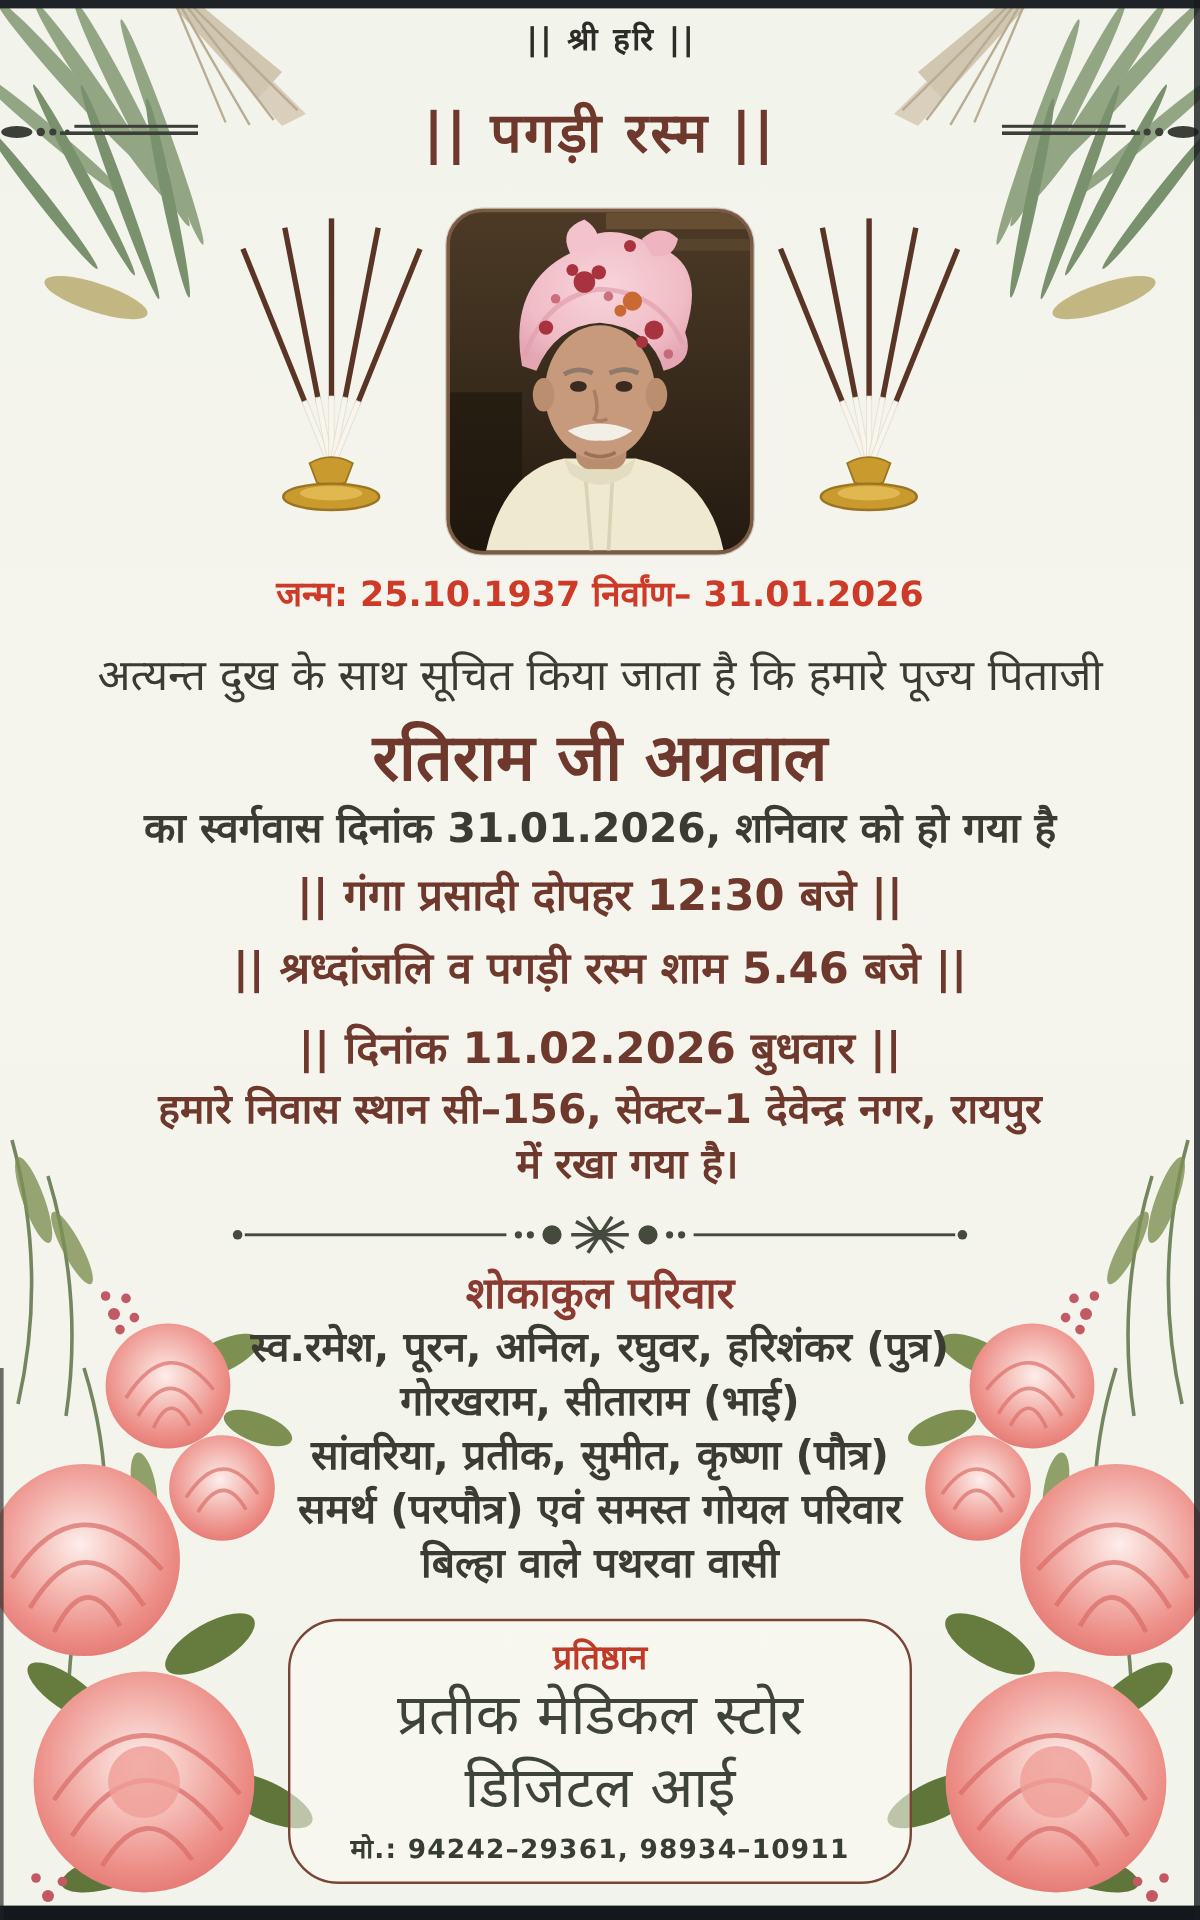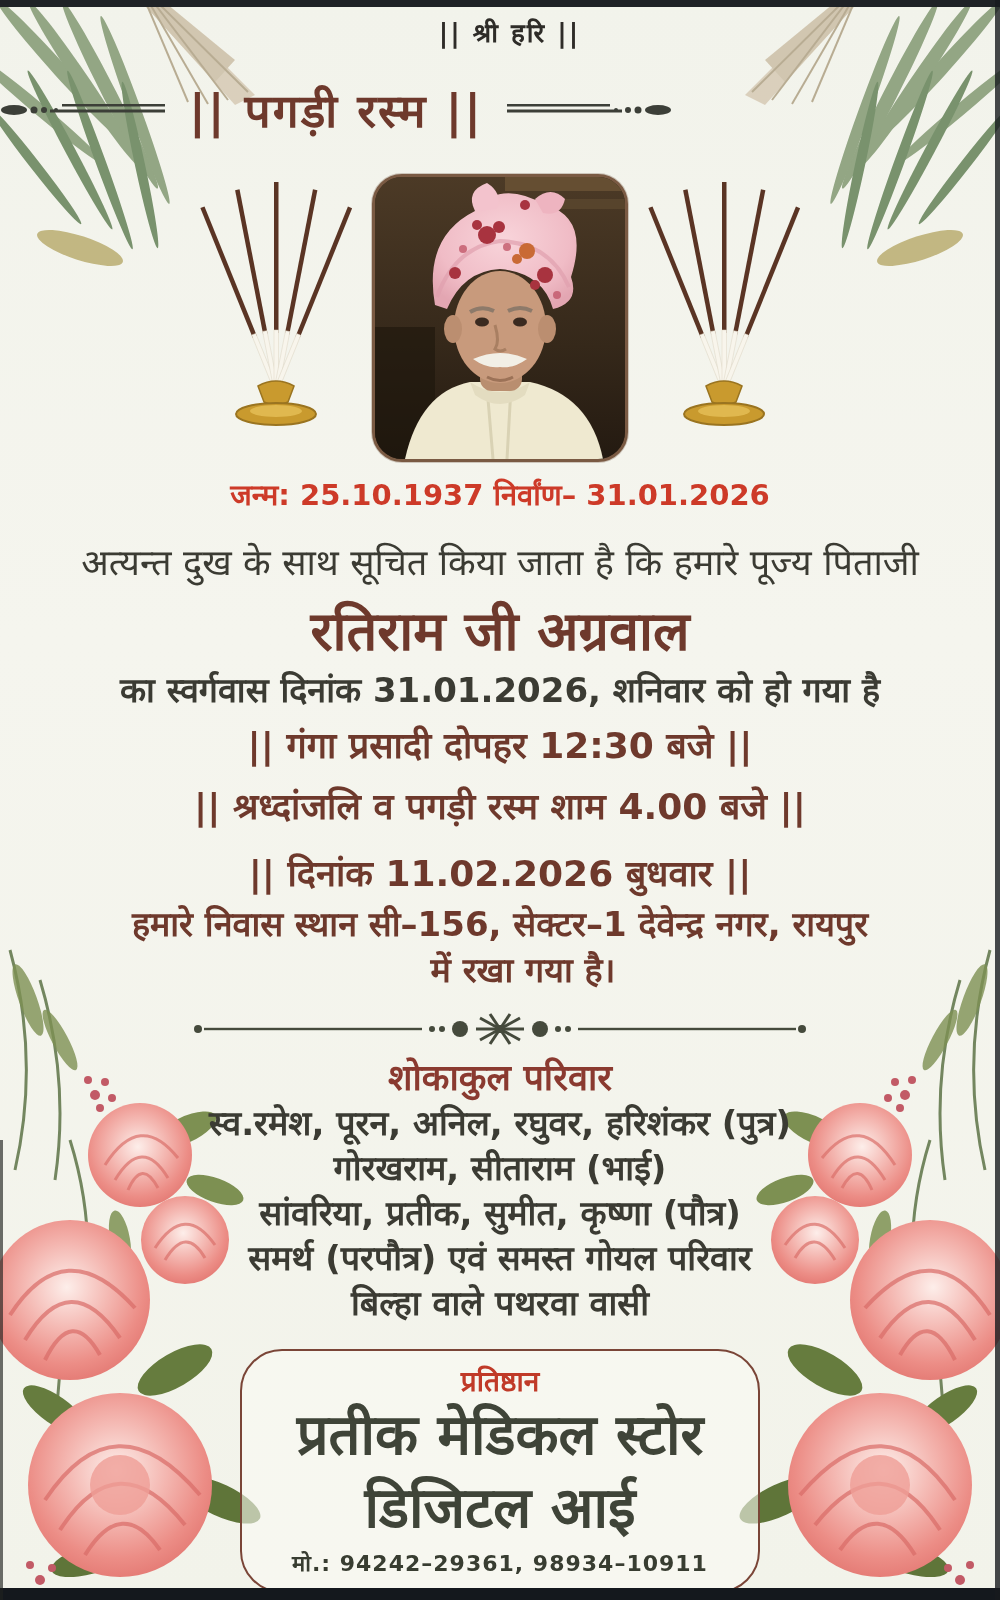--- a/index.html
+++ b/index.html
@@ -17,21 +17,21 @@
   .deco { position:absolute; z-index:1; pointer-events:none; }
   .deco-top-left  { top:0; left:0; }
   .deco-top-right { top:0; right:0; transform:scaleX(-1); }
   .deco-bot-left  { bottom:0; left:0; }
   .deco-bot-right { bottom:0; right:0; transform:scaleX(-1); }
 
   .content { position:relative; z-index:3; text-align:center; padding-top:14px; }
 
   .shri-hari { font-size:26px; font-weight:700; color:#2e2c28; letter-spacing:2px;padding-left:19px; }
 
-  .title-row { margin-top:28px; display:flex; align-items:center; justify-content:flex-start; gap:24px; }
+  .title-row { margin-top:28px; display:flex; align-items:center; justify-content:space-between; gap:24px; }
   .title { font-size:46px; font-weight:800; color:#6e392c; letter-spacing:2px; }
 
   .photo-row { margin-top:34px; display:flex; align-items:flex-start; justify-content:center; gap:6px; }
   .incense { margin-top:4px; }
   .photo-frame { width:256px; height:288px; border-radius:30px; border:3px solid #7a5a43; overflow:hidden;
                  box-shadow:0 0 0 1px rgba(90,60,40,.25); background:#3a2d1f; }
 
   .dates-line { margin-top:12px; font-size:29px; font-weight:700; color:#cd3a28; }
 
   .intro  { margin-top:24px; font-size:36px; font-weight:400; color:#3b3b33; }
@@ -47,21 +47,21 @@
   .address-2 { font-size:34px; font-weight:600; color:#6e392c;padding-left:46px; }
 
   .divider-row { margin-top:20px; display:flex; justify-content:center; }
 
   .family-heading { margin-top:6px; font-size:36px; font-weight:800; color:#8a3a30; }
   .family-line { font-size:34px; font-weight:600; color:#3b3b33; line-height:1.32; }
 
   .footer-box { margin:24px auto 0; width:520px; border:2px solid #7a4537; border-radius:42px;
                 padding:10px 18px 14px; background:rgba(250,250,244,.6); }
   .footer-label { font-size:28px; font-weight:800; color:#c03a28; }
-  .footer-biz   { font-size:56px; font-weight:700; color:#3f4438; line-height:1.3; }
+  .footer-biz   { font-size:47px; font-weight:400; color:#3f4438; line-height:1.3; }
   .footer-phone { font-size:22px; font-weight:800; color:#383d31; margin-top:2px; letter-spacing:1px; }
 </style>
 </head>
 <body>
 
 <div class="card">
 
   <div class="edge-top"></div>
   <div class="edge-bottom"></div>
   <div class="edge-right"></div>
@@ -367,21 +367,21 @@
       </svg>
     </div>
 
     <div class="dates-line">जन्म: 25.10.1937 निर्वांण– 31.01.2026</div>
 
     <div class="intro">अत्यन्त दुख के साथ सूचित किया जाता है कि हमारे पूज्य पिताजी</div>
     <div class="name">रतिराम जी अग्रवाल</div>
     <div class="death-line">का स्वर्गवास दिनांक 31.01.2026, शनिवार को हो गया है</div>
 
     <div class="event event-1">|| गंगा प्रसादी दोपहर 12:30 बजे ||</div>
-    <div class="event event-2">|| श्रध्दांजलि व पगड़ी रस्म शाम 4.00 बजे ||</div>
+    <div class="event event-2">|| श्रध्दांजलि व पगड़ी रस्म शाम 5.46 बजे ||</div>
     <div class="event event-3">|| दिनांक 11.02.2026 बुधवार ||</div>
 
     <div class="address-1">हमारे निवास स्थान सी–156, सेक्टर–1 देवेन्द्र नगर, रायपुर</div>
     <div class="address-2">में  रखा गया है।</div>
 
     <div class="divider-row">
       <svg width="620" height="34" viewBox="0 0 620 34">
         <g fill="#454a3c" stroke="#454a3c">
           <circle cx="8" cy="17" r="4" stroke="none"></circle>
           <rect x="14" y="15.8" width="218" height="2.4" stroke="none"></rect>

